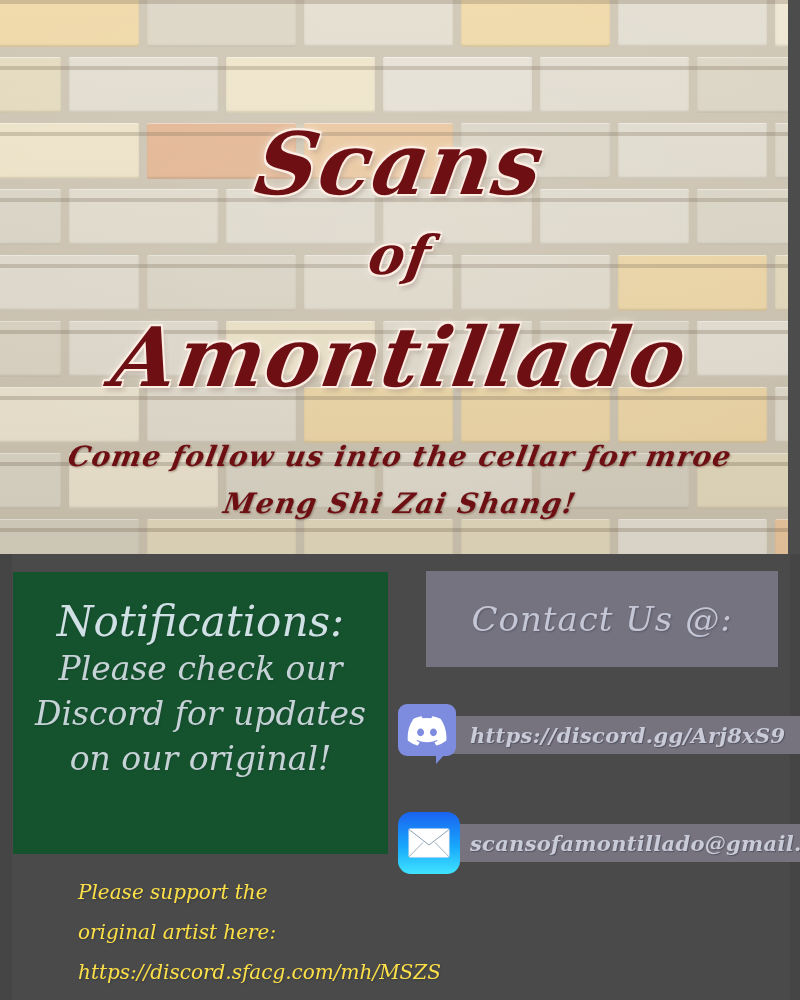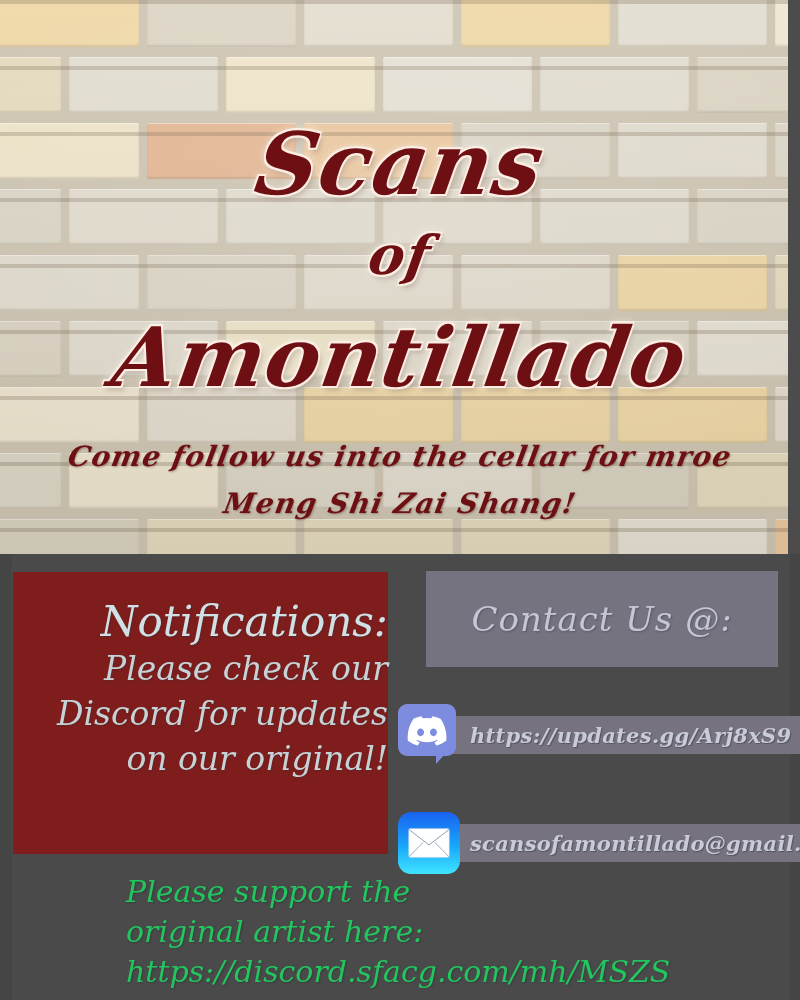--- a/index.html
+++ b/index.html
@@ -147,22 +147,22 @@
     right: 0; top: 554px;
     width: 10px; height: 446px;
     background: #454545;
   }
 
   
   .notif-panel {
     position: absolute;
     left: 13px; top: 572px;
     width: 375px; height: 282px;
-    background: #7f1d1d;
-    text-align: right;
+    background: #14532d;
+    text-align: center;
     color: #d4e3e6;
   }
   .notif-title {
     margin-top: 26px;
     font-family: "DejaVu Serif", serif;
     font-size: 42px;
     line-height: 48px;
     font-style: italic;
     color: #cfe1e4;
     text-shadow: 1px 1px 2px rgba(40,50,55,.35);
@@ -267,25 +267,24 @@
   }
   .mail-glyph { width: 42px; height: 30px; }
 
   
   .support-text {
     position: absolute;
     left: 78px; top: 872px;
     width: 640px;
     font-family: "DejaVu Serif", serif;
     font-style: italic;
-    font-size: 30px;
+    font-size: 20px;
     line-height: 40px;
-    color: #22c55e;
+    color: #fde047;
     text-shadow: 1px 1px 2px rgba(30,35,40,.35);
-    margin-left: 48px;
   }
   .support-line { display: block; white-space: nowrap; }
 </style>
 </head>
 <body>
 
 <div id="page">
 
   <div class="wall">
     <div class="wall-bricks" id="wall-bricks">
@@ -395,21 +394,21 @@
 
   <div class="contact-row row-discord">
     <div class="discord-icon">
       <div class="discord-bubble"></div>
       <div class="discord-tail"></div>
       <svg class="discord-glyph" viewBox="0 0 71 55">
         <path fill="#ffffff" d="M60.1 4.9A58.5 58.5 0 0 0 45.6.4a.22.22 0 0 0-.23.11c-.63 1.12-1.33 2.58-1.82 3.72a54 54 0 0 0-16.23 0A37.4 37.4 0 0 0 25.46.51.23.23 0 0 0 25.23.4 58.3 58.3 0 0 0 10.73 4.9a.2.2 0 0 0-.1.08C1.58 18.6-.92 31.9.3 45.02c0 .07.05.13.1.17a58.8 58.8 0 0 0 17.8 9.02.23.23 0 0 0 .25-.08 42 42 0 0 0 3.64-5.92.22.22 0 0 0-.12-.31 38.7 38.7 0 0 1-5.53-2.64.23.23 0 0 1-.02-.38c.37-.28.74-.57 1.1-.87a.22.22 0 0 1 .23-.03c11.6 5.3 24.17 5.3 35.63 0a.22.22 0 0 1 .23.03c.36.3.73.6 1.1.88a.23.23 0 0 1-.02.37 36.3 36.3 0 0 1-5.53 2.64.23.23 0 0 0-.12.32 47.2 47.2 0 0 0 3.63 5.9.22.22 0 0 0 .25.1 58.6 58.6 0 0 0 17.84-9.03.23.23 0 0 0 .1-.16c1.46-15.18-2.47-28.36-10.45-40.05a.18.18 0 0 0-.1-.1zM23.73 37.03c-3.5 0-6.38-3.22-6.38-7.17s2.83-7.17 6.38-7.17c3.58 0 6.44 3.25 6.38 7.17 0 3.95-2.83 7.17-6.38 7.17zm23.6 0c-3.5 0-6.38-3.22-6.38-7.17s2.82-7.17 6.37-7.17c3.58 0 6.44 3.25 6.38 7.17 0 3.95-2.8 7.17-6.38 7.17z"></path>
       </svg>
     </div>
     <div class="link-plate plate-discord">
-      <span class="link-text">https://updates.gg/Arj8xS9</span>
+      <span class="link-text">https://discord.gg/Arj8xS9</span>
     </div>
   </div>
 
   <div class="contact-row row-mail">
     <div class="mail-icon">
       <svg class="mail-glyph" viewBox="0 0 64 46">
         <rect x="1" y="1" width="62" height="44" rx="2" fill="#ffffff" stroke="#cfd9e4" stroke-width="1"></rect>
         <path d="M1.5 2.5 L32 26 L62.5 2.5" fill="none" stroke="#7f97ad" stroke-width="1.4"></path>
         <path d="M1.5 44 L23 22" fill="none" stroke="#7f97ad" stroke-width="1.2"></path>
         <path d="M62.5 44 L41 22" fill="none" stroke="#7f97ad" stroke-width="1.2"></path>

